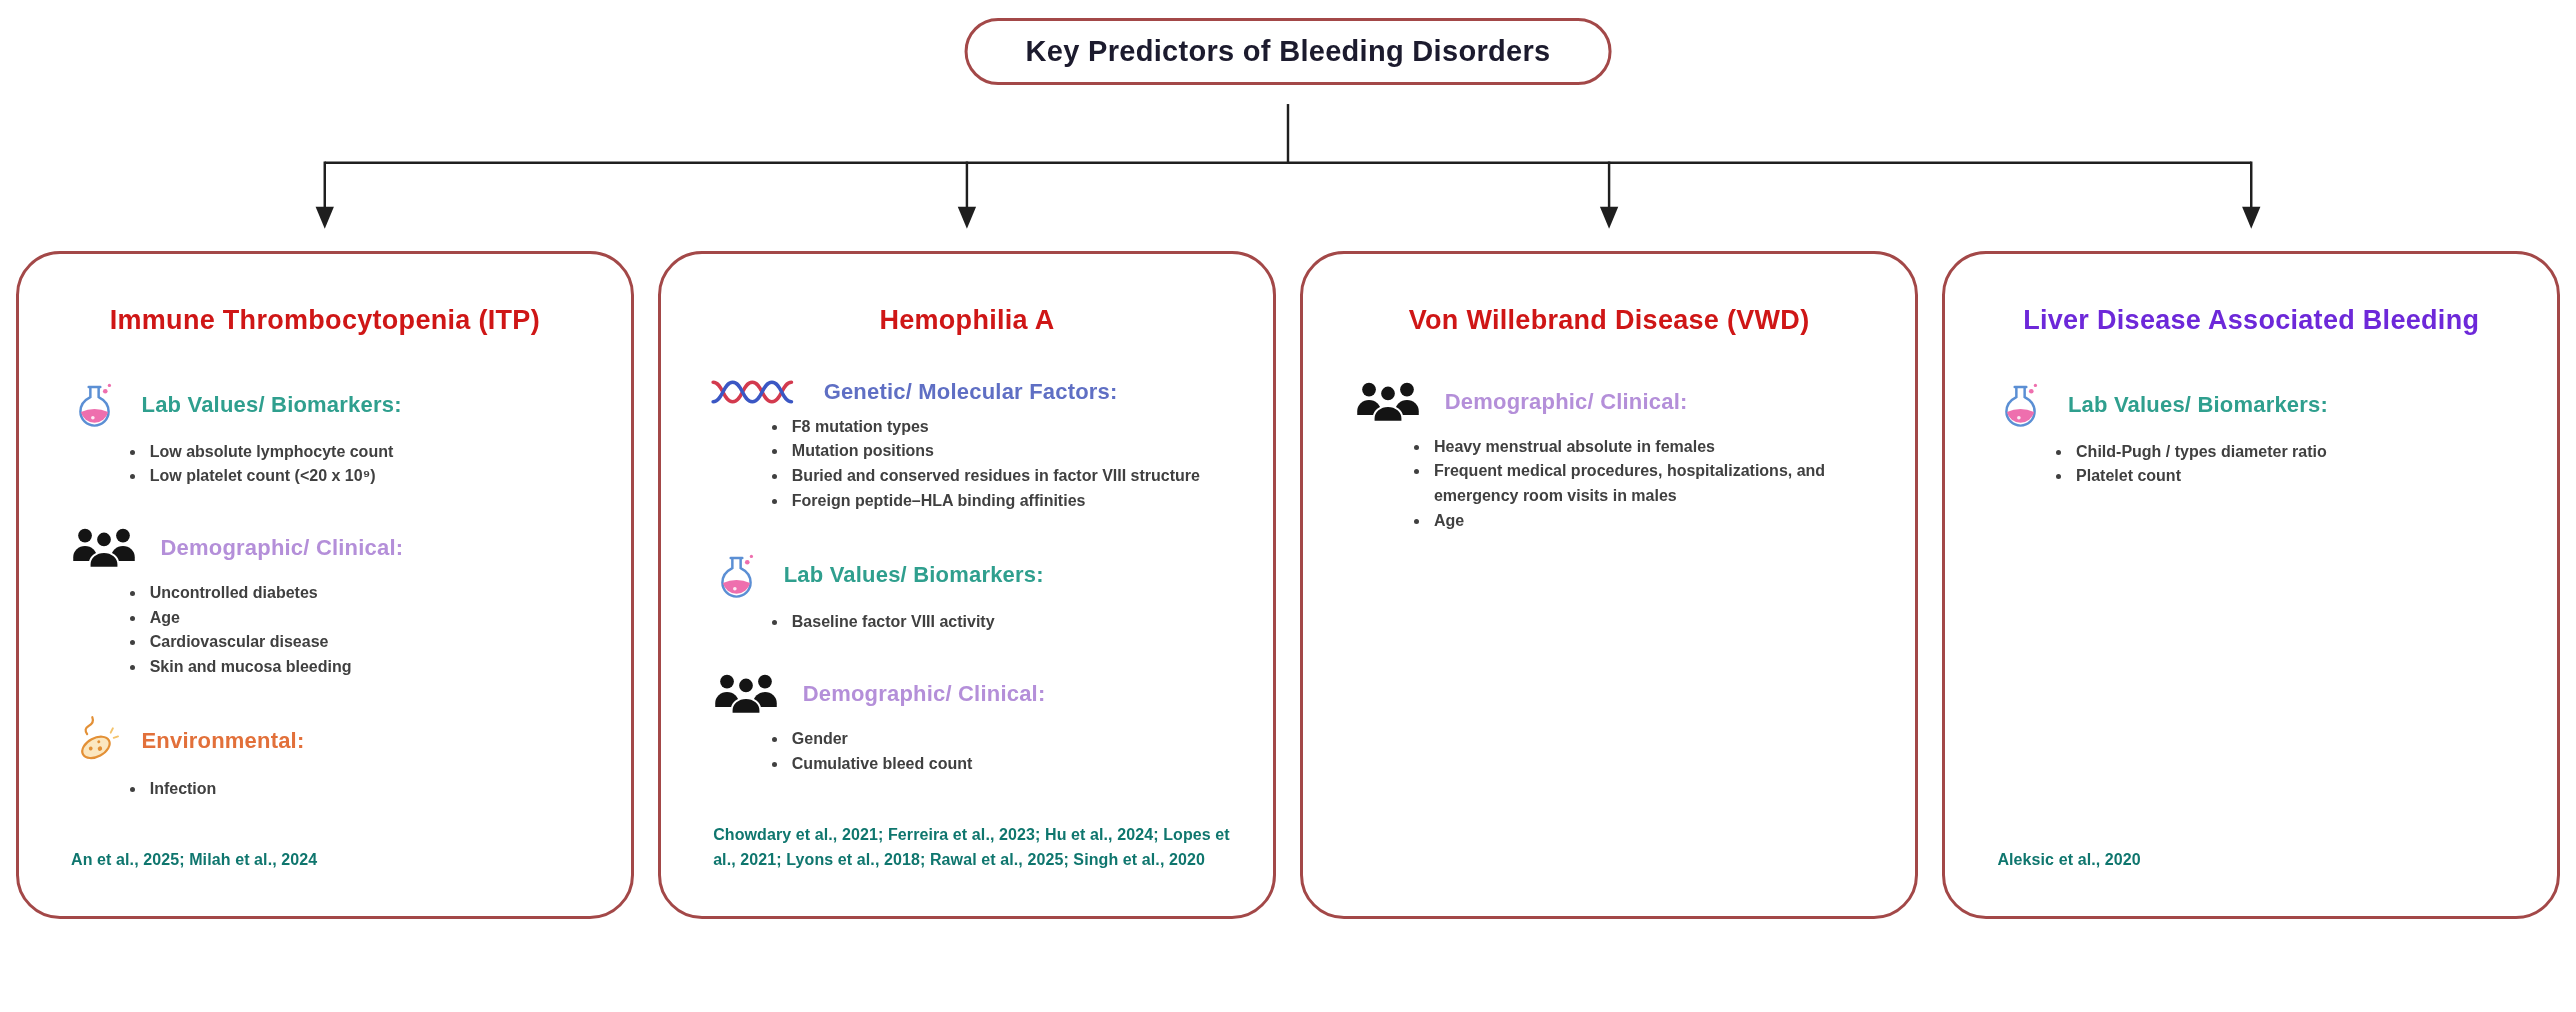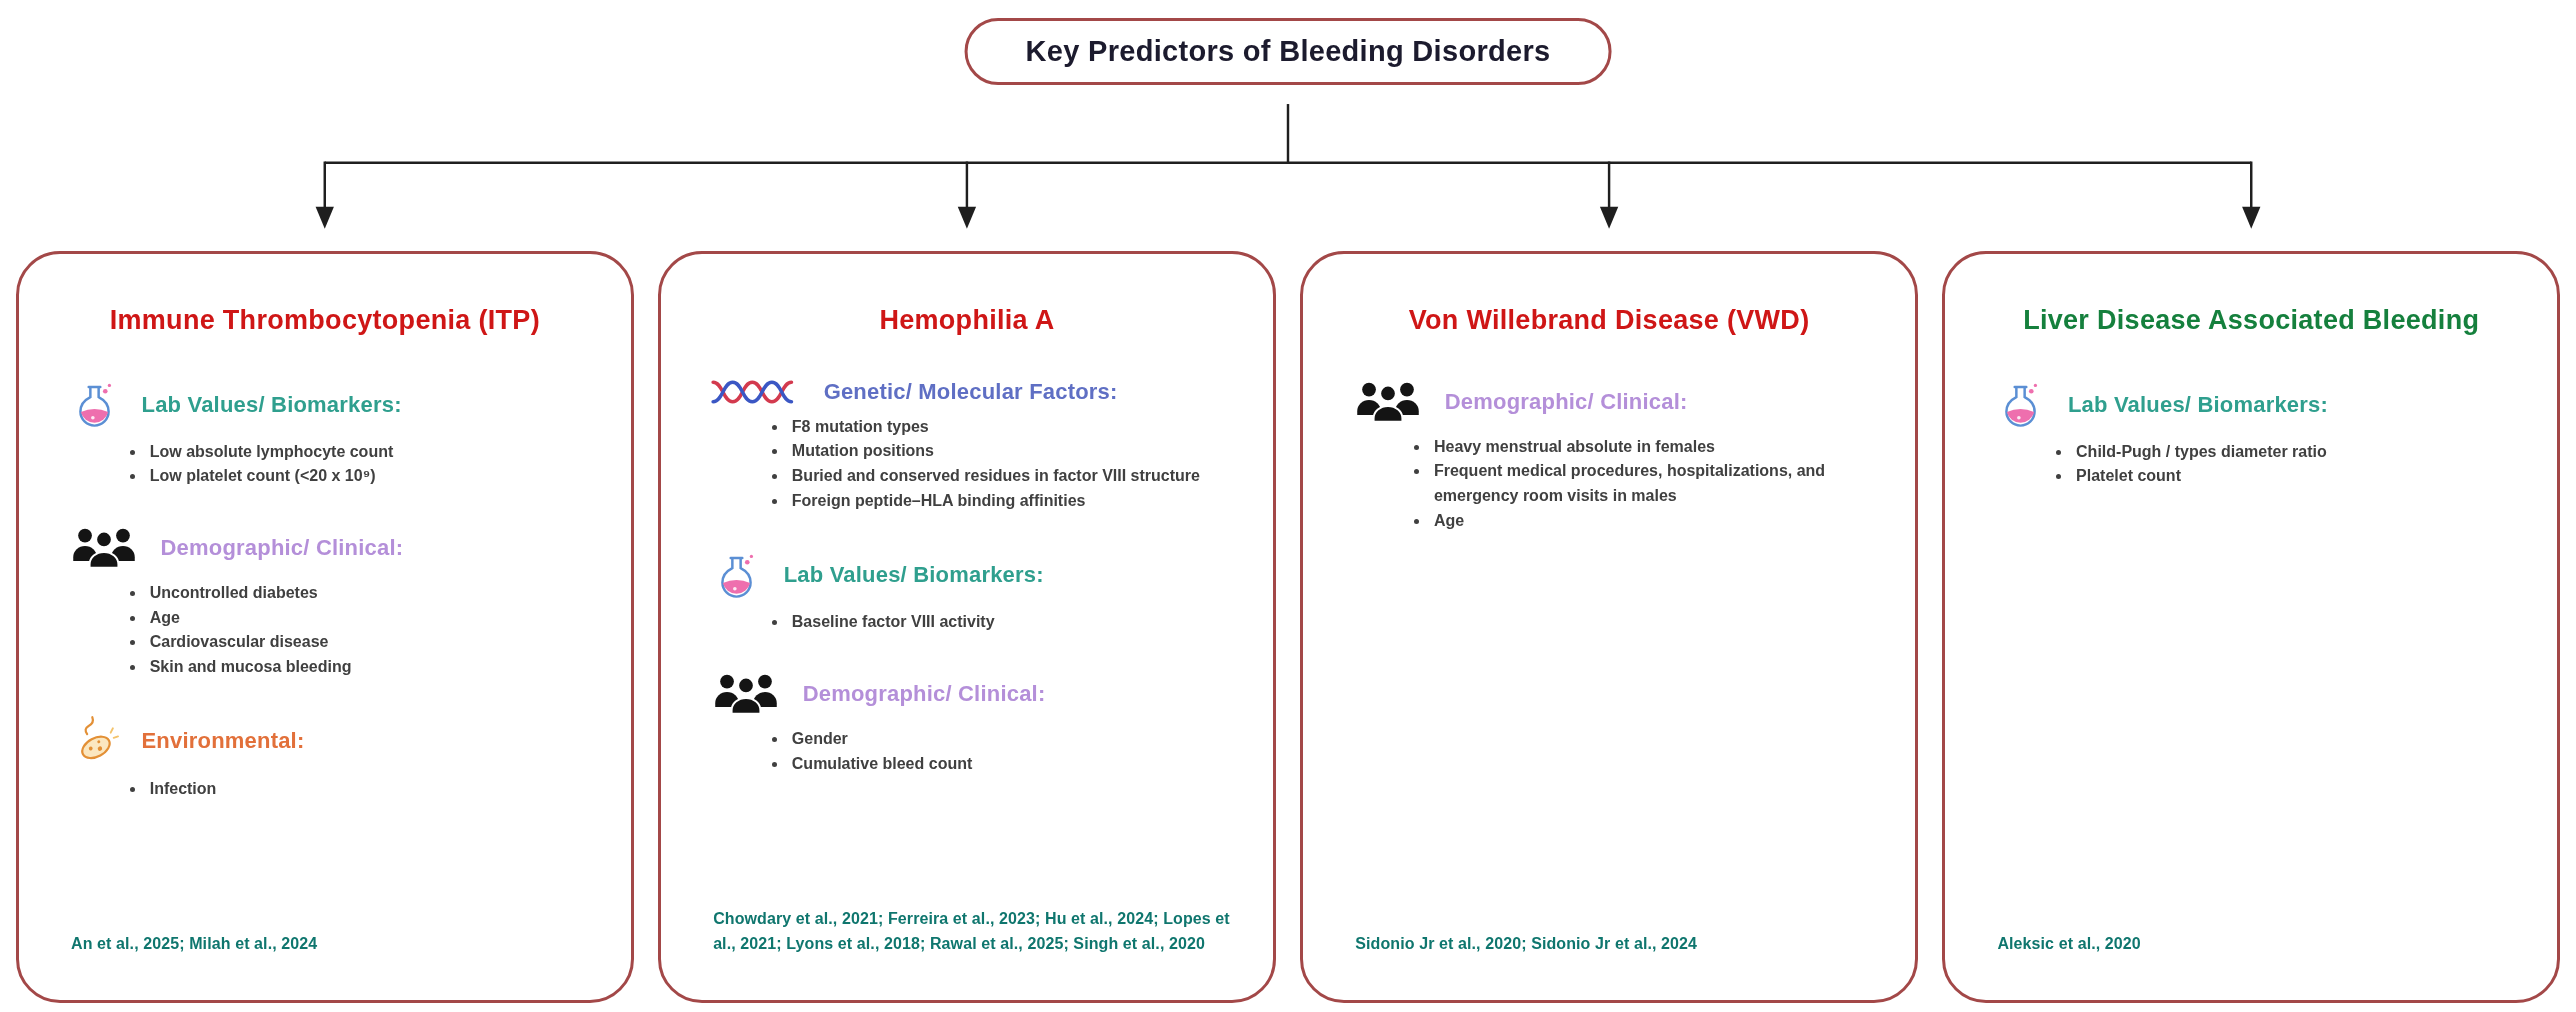--- a/index.html
+++ b/index.html
@@ -10,21 +10,21 @@
     position:absolute;left:50%;top:18.3px;transform:translateX(-50%);
     border:3.1px solid #a34848;border-radius:43px;background:#fff;
     padding:16px 58px;font-size:29px;font-weight:700;color:#1c1b2e;
     white-space:nowrap;line-height:1;letter-spacing:0.3px;
   }
 
   .connectors{position:absolute;left:0;top:0;width:2576px;height:257px;}
   .connectors line{stroke:#1f1f1f;stroke-width:4;}
   .connectors polygon{fill:#1f1f1f;}
 
-  .cards{position:absolute;left:16px;top:251px;width:2544px;height:752px;display:flex;gap:24.5px;}
+  .cards{position:absolute;left:16px;top:251px;width:2544px;height:668px;display:flex;gap:24.5px;}
   .card{
     flex:1;border:3.1px solid #a34848;border-radius:44px;background:#fff;
     display:flex;flex-direction:column;padding:40px 35px 34px;box-sizing:border-box;
   }
   .card-title{
     text-align:center;font-size:27px;font-weight:700;color:#cf1616;
     margin:11px 0 42px;letter-spacing:0.3px;
   }
   .section{margin-bottom:35px;}
   .section-head{display:flex;align-items:center;gap:21px;margin-bottom:3.7px;padding-left:13.5px;text-align:center;}
@@ -216,25 +216,24 @@
           </span>
           <span class="heading" style="color: rgb(180, 143, 217);">Demographic/ Clinical:</span>
         </div>
         <ul class="predictors">
           <li>Heavy menstrual absolute in females</li>
           <li>Frequent medical procedures, hospitalizations, and emergency room visits in males</li>
           <li>Age</li>
         </ul>
       </div>
 
-      <div class="citation">Sidonio Jr et al., 2020; Sidonio Jr et al., 2024</div>
-    </section>
-
-    <section class="card">
-      <h2 class="card-title" style="color: #15803d;">Liver Disease Associated Bleeding</h2>
+    </section>
+
+    <section class="card">
+      <h2 class="card-title" style="color: #6d28d9;">Liver Disease Associated Bleeding</h2>
 
       <div class="section">
         <div class="section-head">
           <span class="icon">
             <svg class="ic-flask" viewBox="0 0 86 86" width="53" height="53">
                 <use href="#sym-flask"></use>
               </svg>
           </span>
           <span class="heading" style="color: rgb(47, 159, 142);">Lab Values/ Biomarkers:</span>
         </div>

